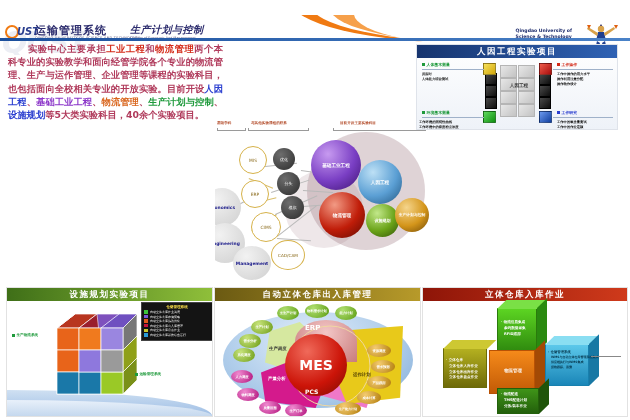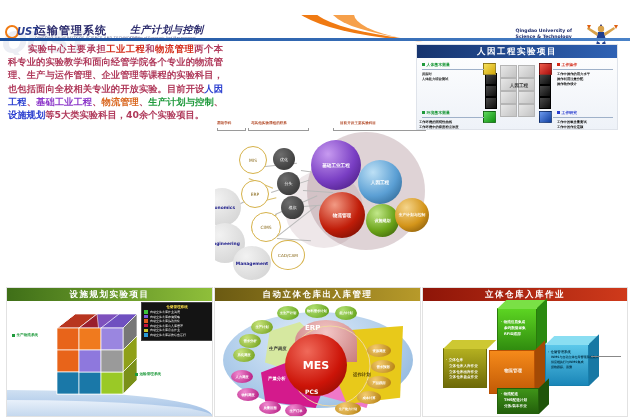--- a/index.html
+++ b/index.html
@@ -366,21 +366,21 @@
         clip-path:polygon(14% 6%,100% 0,96% 92%,22% 100%,0 50%);"></div>
     <div class="mes-slice" style="left:80px;top:32px;width:62px;height:42px;
         background:radial-gradient(ellipse at 50% 30%,#f3c7c7,#c87b7b);border-radius:50% 50% 0 0;"></div>
 
     <svg style="position:absolute;left:60px;top:36px;width:110px;height:84px;">
       <circle cx="55" cy="42" r="40" fill="none" stroke="#f0d8a0" stroke-width="1"></circle>
     </svg>
 
     <div style="position:absolute;left:70px;top:46px;width:62px;height:62px;border-radius:50%;
         background:radial-gradient(circle at 36% 28%,#f06a5a,#cc1408 58%,#7a0a02);
-        display:flex;align-items:center;justify-content:center;color:#fff;font-size:11px;font-weight:bold;">MES</div>
+        display:flex;align-items:center;justify-content:center;color:#fff;font-size:14px;font-weight:bold;">MES</div>
 
     <div style="position:absolute;left:90px;top:36px;color:#fff;font-size:7px;font-weight:bold;">ERP</div>
     <div style="position:absolute;left:90px;top:100px;color:#fff;font-size:6px;font-weight:bold;">PCS</div>
 
     <div style="position:absolute;left:54px;top:58px;font-size:4.4px;font-weight:bold;color:#2a2a2a;">生产调度</div>
     <div style="position:absolute;left:53px;top:88px;font-size:4.4px;font-weight:bold;color:#fff;">产量分析</div>
     <div style="position:absolute;left:138px;top:84px;font-size:4.4px;font-weight:bold;color:#4a3a00;">运作计划</div>
 
     <div class="ob" style="left:62px;top:18px;width:22px;height:14px;background:radial-gradient(circle at 35% 30%,#b0e070,#5a9a10);">主生产计划</div>
     <div class="ob" style="left:90px;top:16px;width:24px;height:14px;background:radial-gradient(circle at 35% 30%,#b0e070,#5a9a10);">物料需求计划</div>

